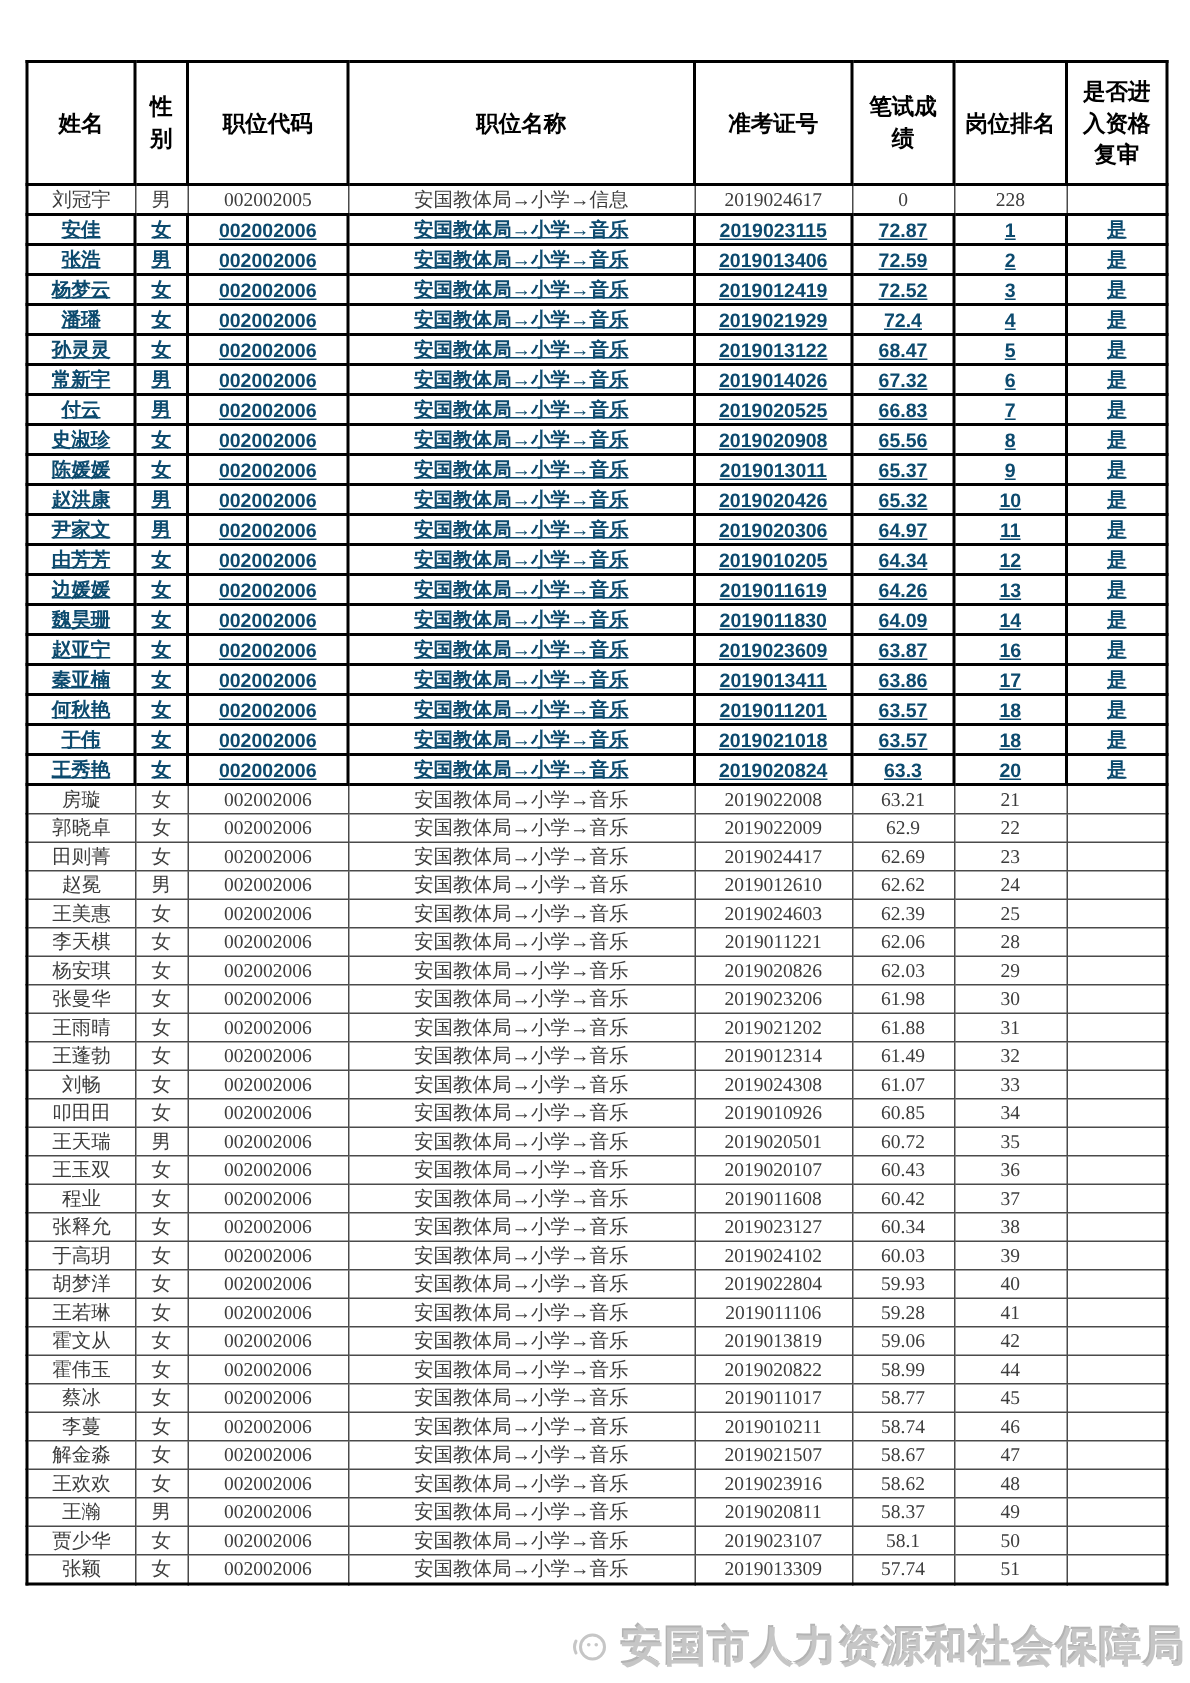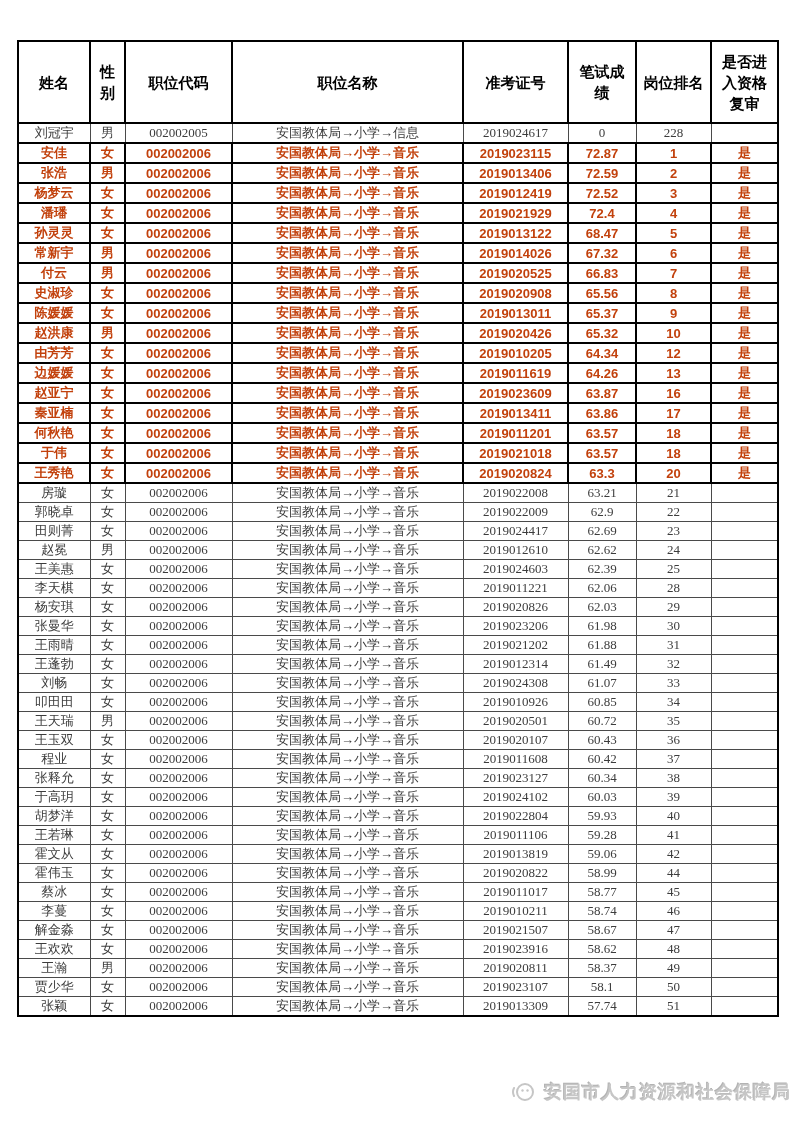--- a/index.html
+++ b/index.html
@@ -41,34 +41,35 @@
     white-space:nowrap;
   }
   tbody tr {
     font-family:"Liberation Serif","DejaVu Serif",serif;
     color:#3c3c3c;
     height:18px;
   }
   tbody tr.hl {
     font-family:"Liberation Sans","DejaVu Sans",sans-serif;
     font-weight:bold;
-    color:#c2410c;
+    color:#0c4a6e;
+    text-decoration:underline;
   }
   tbody tr.hl td {
     border:2px solid #000;
   }
   .footer {
     position:absolute;
     top:1079px;
     right:2px;
     display:flex;
     align-items:center;
     gap:7px;
     color:#c6c6c6;
-    font-size:18px;
+    font-size:28px;
     font-weight:bold;
     letter-spacing:1px;
     text-shadow:1px 1px 0 #ffffff, -1px -1px 0 #b3b3b3;
     font-family:"Liberation Sans","DejaVu Sans",sans-serif;
   }
   .footer svg { display:block; }
 </style>
 </head>
 <body>
 
@@ -201,37 +202,57 @@
           <td>赵洪康</td>
           <td>男</td>
           <td>002002006</td>
           <td>安国教体局→小学→音乐</td>
           <td>2019020426</td>
           <td>65.32</td>
           <td>10</td>
           <td>是</td>
         </tr>
         <tr class="hl">
+          <td>尹家文</td>
+          <td>男</td>
+          <td>002002006</td>
+          <td>安国教体局→小学→音乐</td>
+          <td>2019020306</td>
+          <td>64.97</td>
+          <td>11</td>
+          <td>是</td>
+        </tr>
+        <tr class="hl">
           <td>由芳芳</td>
           <td>女</td>
           <td>002002006</td>
           <td>安国教体局→小学→音乐</td>
           <td>2019010205</td>
           <td>64.34</td>
           <td>12</td>
           <td>是</td>
         </tr>
         <tr class="hl">
           <td>边媛媛</td>
           <td>女</td>
           <td>002002006</td>
           <td>安国教体局→小学→音乐</td>
           <td>2019011619</td>
           <td>64.26</td>
           <td>13</td>
+          <td>是</td>
+        </tr>
+        <tr class="hl">
+          <td>魏昊珊</td>
+          <td>女</td>
+          <td>002002006</td>
+          <td>安国教体局→小学→音乐</td>
+          <td>2019011830</td>
+          <td>64.09</td>
+          <td>14</td>
           <td>是</td>
         </tr>
         <tr class="hl">
           <td>赵亚宁</td>
           <td>女</td>
           <td>002002006</td>
           <td>安国教体局→小学→音乐</td>
           <td>2019023609</td>
           <td>63.87</td>
           <td>16</td>

